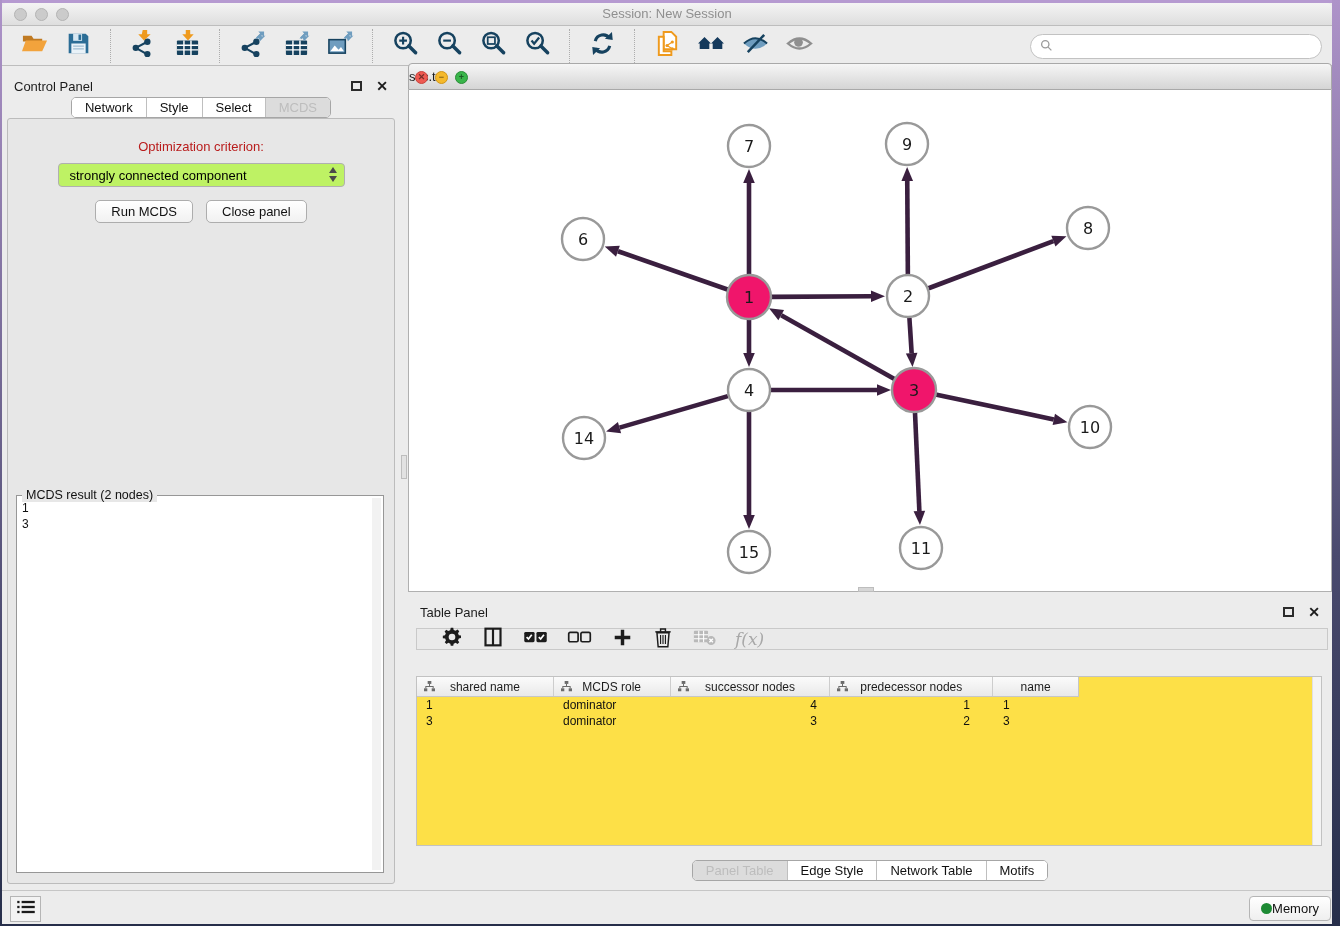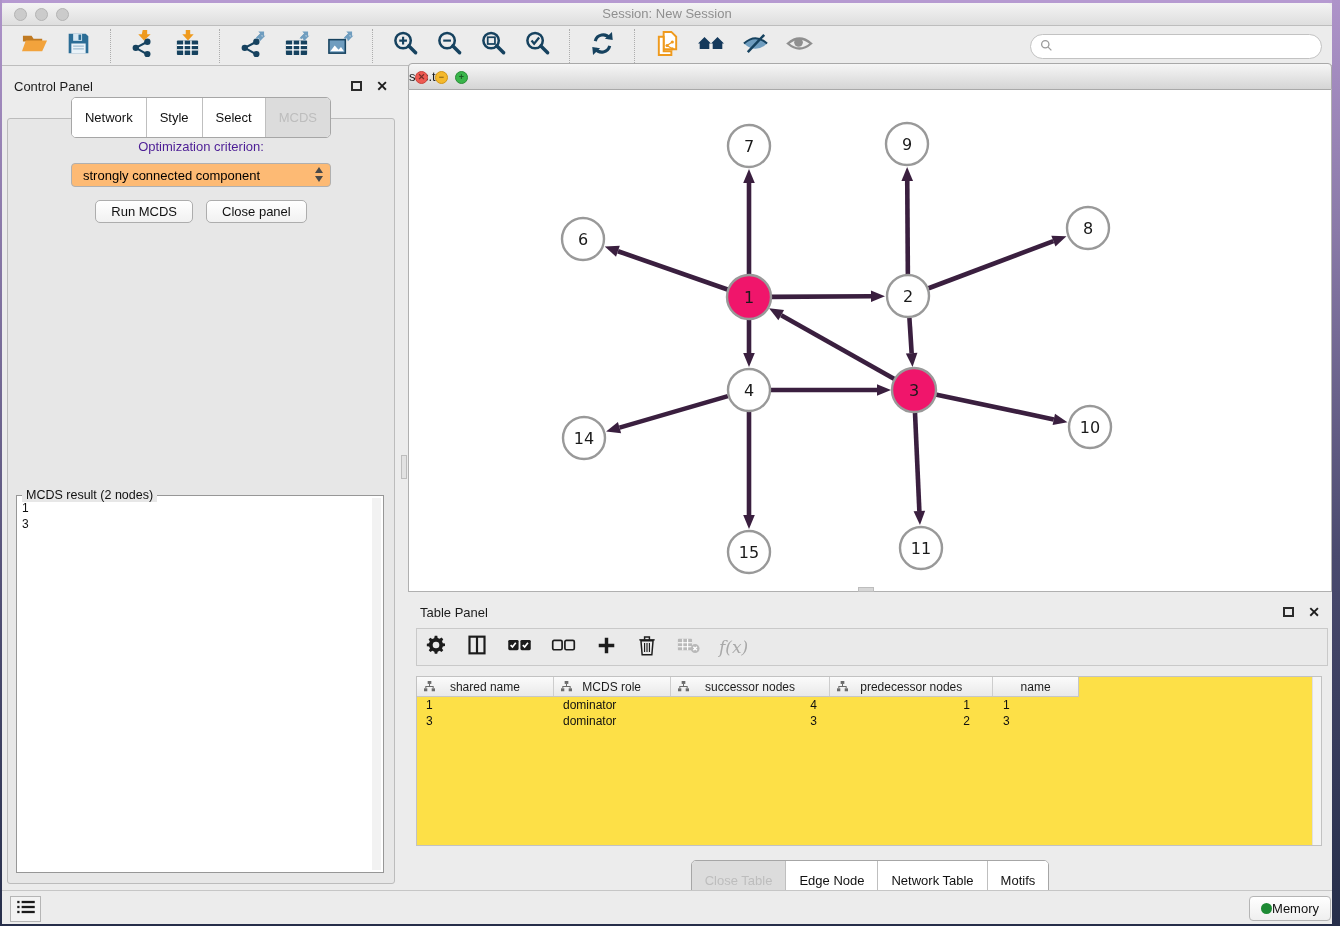--- a/index.html
+++ b/index.html
@@ -37,27 +37,27 @@
   .search-wrap input{border:none;outline:none;flex:1;font-size:13px;background:transparent;height:20px;}
 
   
   .control-panel{position:absolute;top:66px;left:2px;width:398px;bottom:36px;background:#ececec;}
   .panel-header{height:26px;display:flex;align-items:center;padding:0 12px;font-size:13px;color:#1c1c1c;margin-top:7px;}
   .panel-header .spacer{flex:1;}
   .float-icon{width:11px;height:10px;border:2px solid #2b2b2b;margin-right:14px;cursor:default;}
   .close-x{font-size:14px;font-weight:bold;color:#1c1c1c;cursor:default;}
   .cp-tabs{position:absolute;top:31px;left:0;right:0;display:flex;justify-content:center;z-index:3;}
   .tabgroup{display:flex;border:1px solid #a6a6a6;border-radius:5px;overflow:hidden;background:#fff;}
-  .tab{padding:12px 13px;font-size:13px;background:#fff;color:#111;border-left:1px solid #bfbfbf;white-space:nowrap;cursor:default;}
+  .tab{padding:2px 13px;font-size:13px;background:#fff;color:#111;border-left:1px solid #bfbfbf;white-space:nowrap;cursor:default;}
   .tab:first-child{border-left:none;}
   .tab.active{background:#dcdcdc;color:#bdbdbd;}
   .cp-body{position:absolute;top:52px;left:5px;right:5px;bottom:6px;background:#e7e7e7;
     border:1px solid #bcbcbc;border-radius:3px;}
-  .opt-label{margin-top:20px;text-align:center;font-size:13px;color:#4c1d95;}
-  .dropdown{margin:9px auto 0;width:260px;height:24px;background:#fdba74;border:1px solid #b0b0b0;
+  .opt-label{margin-top:20px;text-align:center;font-size:13px;color:#b91c1c;}
+  .dropdown{margin:9px auto 0;width:287px;height:24px;background:#bef264;border:1px solid #b0b0b0;
     border-radius:4px;display:flex;align-items:center;font-size:13px;padding-left:11px;position:relative;cursor:default;}
   .stepper{position:absolute;right:7px;top:3px;display:flex;flex-direction:column;gap:3px;align-items:center;}
   .tri-up{width:0;height:0;border-left:4px solid transparent;border-right:4px solid transparent;border-bottom:6px solid #4a4a4a;}
   .tri-dn{width:0;height:0;border-left:4px solid transparent;border-right:4px solid transparent;border-top:6px solid #4a4a4a;}
   .btn-row{display:flex;justify-content:center;gap:13px;margin-top:13px;}
   .push-btn{background:linear-gradient(#ffffff,#f1f1f1);border:1px solid #adadad;border-radius:5px;
     font-size:13px;padding:3px 15px;color:#111;cursor:default;font-family:"Liberation Sans",sans-serif;}
   .result-group{position:absolute;left:8px;right:10px;top:376px;bottom:10px;background:#fff;border:1px solid #979797;}
   .result-legend{position:absolute;top:-8px;left:5px;background:#e7e7e7;padding:0 4px;font-size:12.5px;color:#111;}
   .result-text{position:absolute;top:4px;left:5px;right:14px;bottom:4px;font-size:12px;line-height:16px;
@@ -74,22 +74,22 @@
     background:linear-gradient(#f6f6f6,#d5d5d5);border:1px solid #a9a9a9;border-radius:4px 4px 0 0;}
   .nw-traffic{position:absolute;left:6px;top:7px;display:flex;gap:7px;}
   .nw-title{line-height:26px;font-size:13px;color:#1a1a1a;}
   .nw-canvas{position:absolute;top:27px;left:0;right:0;bottom:0;background:#fff;
     border:1px solid #b0b0b0;border-top:none;}
   .nw-canvas svg{display:block;}
   .canvas-grip{position:absolute;bottom:0;left:450px;width:16px;height:5px;background:#d6d6d6;border:1px solid #bdbdbd;cursor:row-resize;}
 
   
   .table-panel{position:absolute;left:408px;top:592px;right:8px;bottom:36px;background:#ececec;}
-  .tp-toolbar{position:absolute;top:36px;left:8px;right:4px;height:38px;background:#eaeaea;
-    border:1px solid #c9c9c9;display:flex;align-items:center;padding-left:8px;gap:19px;}
+  .tp-toolbar{position:absolute;top:36px;left:8px;right:4px;height:22px;background:#eaeaea;
+    border:1px solid #c9c9c9;display:flex;align-items:center;padding-left:24px;gap:19px;}
   .tp-tool{display:flex;align-items:center;justify-content:center;min-width:22px;height:24px;cursor:default;}
   .fx{font-family:"DejaVu Serif",serif;font-style:italic;font-size:17px;color:#a8a8a8;}
   .tp-table{position:absolute;top:84px;left:8px;right:10px;height:170px;background:#fde047;border:1px solid #c2c2c2;overflow:hidden;}
   .th-row{display:flex;height:20px;background:linear-gradient(#fbfbfb,#e9e9e9);border-bottom:1px solid #c6c6c6;width:662px;border-right:1px solid #c6c6c6;}
   .th-cell{position:relative;display:flex;align-items:center;justify-content:center;font-size:12px;color:#1c1c1c;
     border-right:1px solid #cdcdcd;height:100%;cursor:default;}
   .th-cell:last-child{border-right:none;}
   .th-cell .hicon{position:absolute;left:7px;top:4px;}
   .td-row{display:flex;height:16px;align-items:center;font-size:12px;color:#111;cursor:default;}
   .td-cell{height:100%;display:flex;align-items:center;overflow:hidden;}
@@ -559,22 +559,22 @@
       <div class="td-row">
         <div class="td-cell" style="width: 137px; justify-content: flex-start; padding: 0px 0px 0px 9px;">3</div>
         <div class="td-cell" style="width: 117px; justify-content: flex-start; padding: 0px 0px 0px 9px;">dominator</div>
         <div class="td-cell" style="width: 160px; justify-content: flex-end; padding: 0px 14px 0px 0px;">3</div>
         <div class="td-cell" style="width: 163px; justify-content: flex-end; padding: 0px 24px 0px 0px;">2</div>
         <div class="td-cell" style="width: 85px; justify-content: flex-start; padding: 0px 0px 0px 9px;">3</div>
       </div>
     </div>
   <div class="tp-tabs">
     <div class="tabgroup" id="tp-tabgroup">
-        <div class="tab active">Close Table</div>
-        <div class="tab">Edge Node</div>
+        <div class="tab active">Panel Table</div>
+        <div class="tab">Edge Style</div>
         <div class="tab">Network Table</div>
         <div class="tab">Motifs</div>
       </div>
   </div>
 </div>
 
 <div class="statusbar">
   <div class="status-list-btn">
     <span>
       <svg viewBox="0 0 20 16" width="18" height="14">

